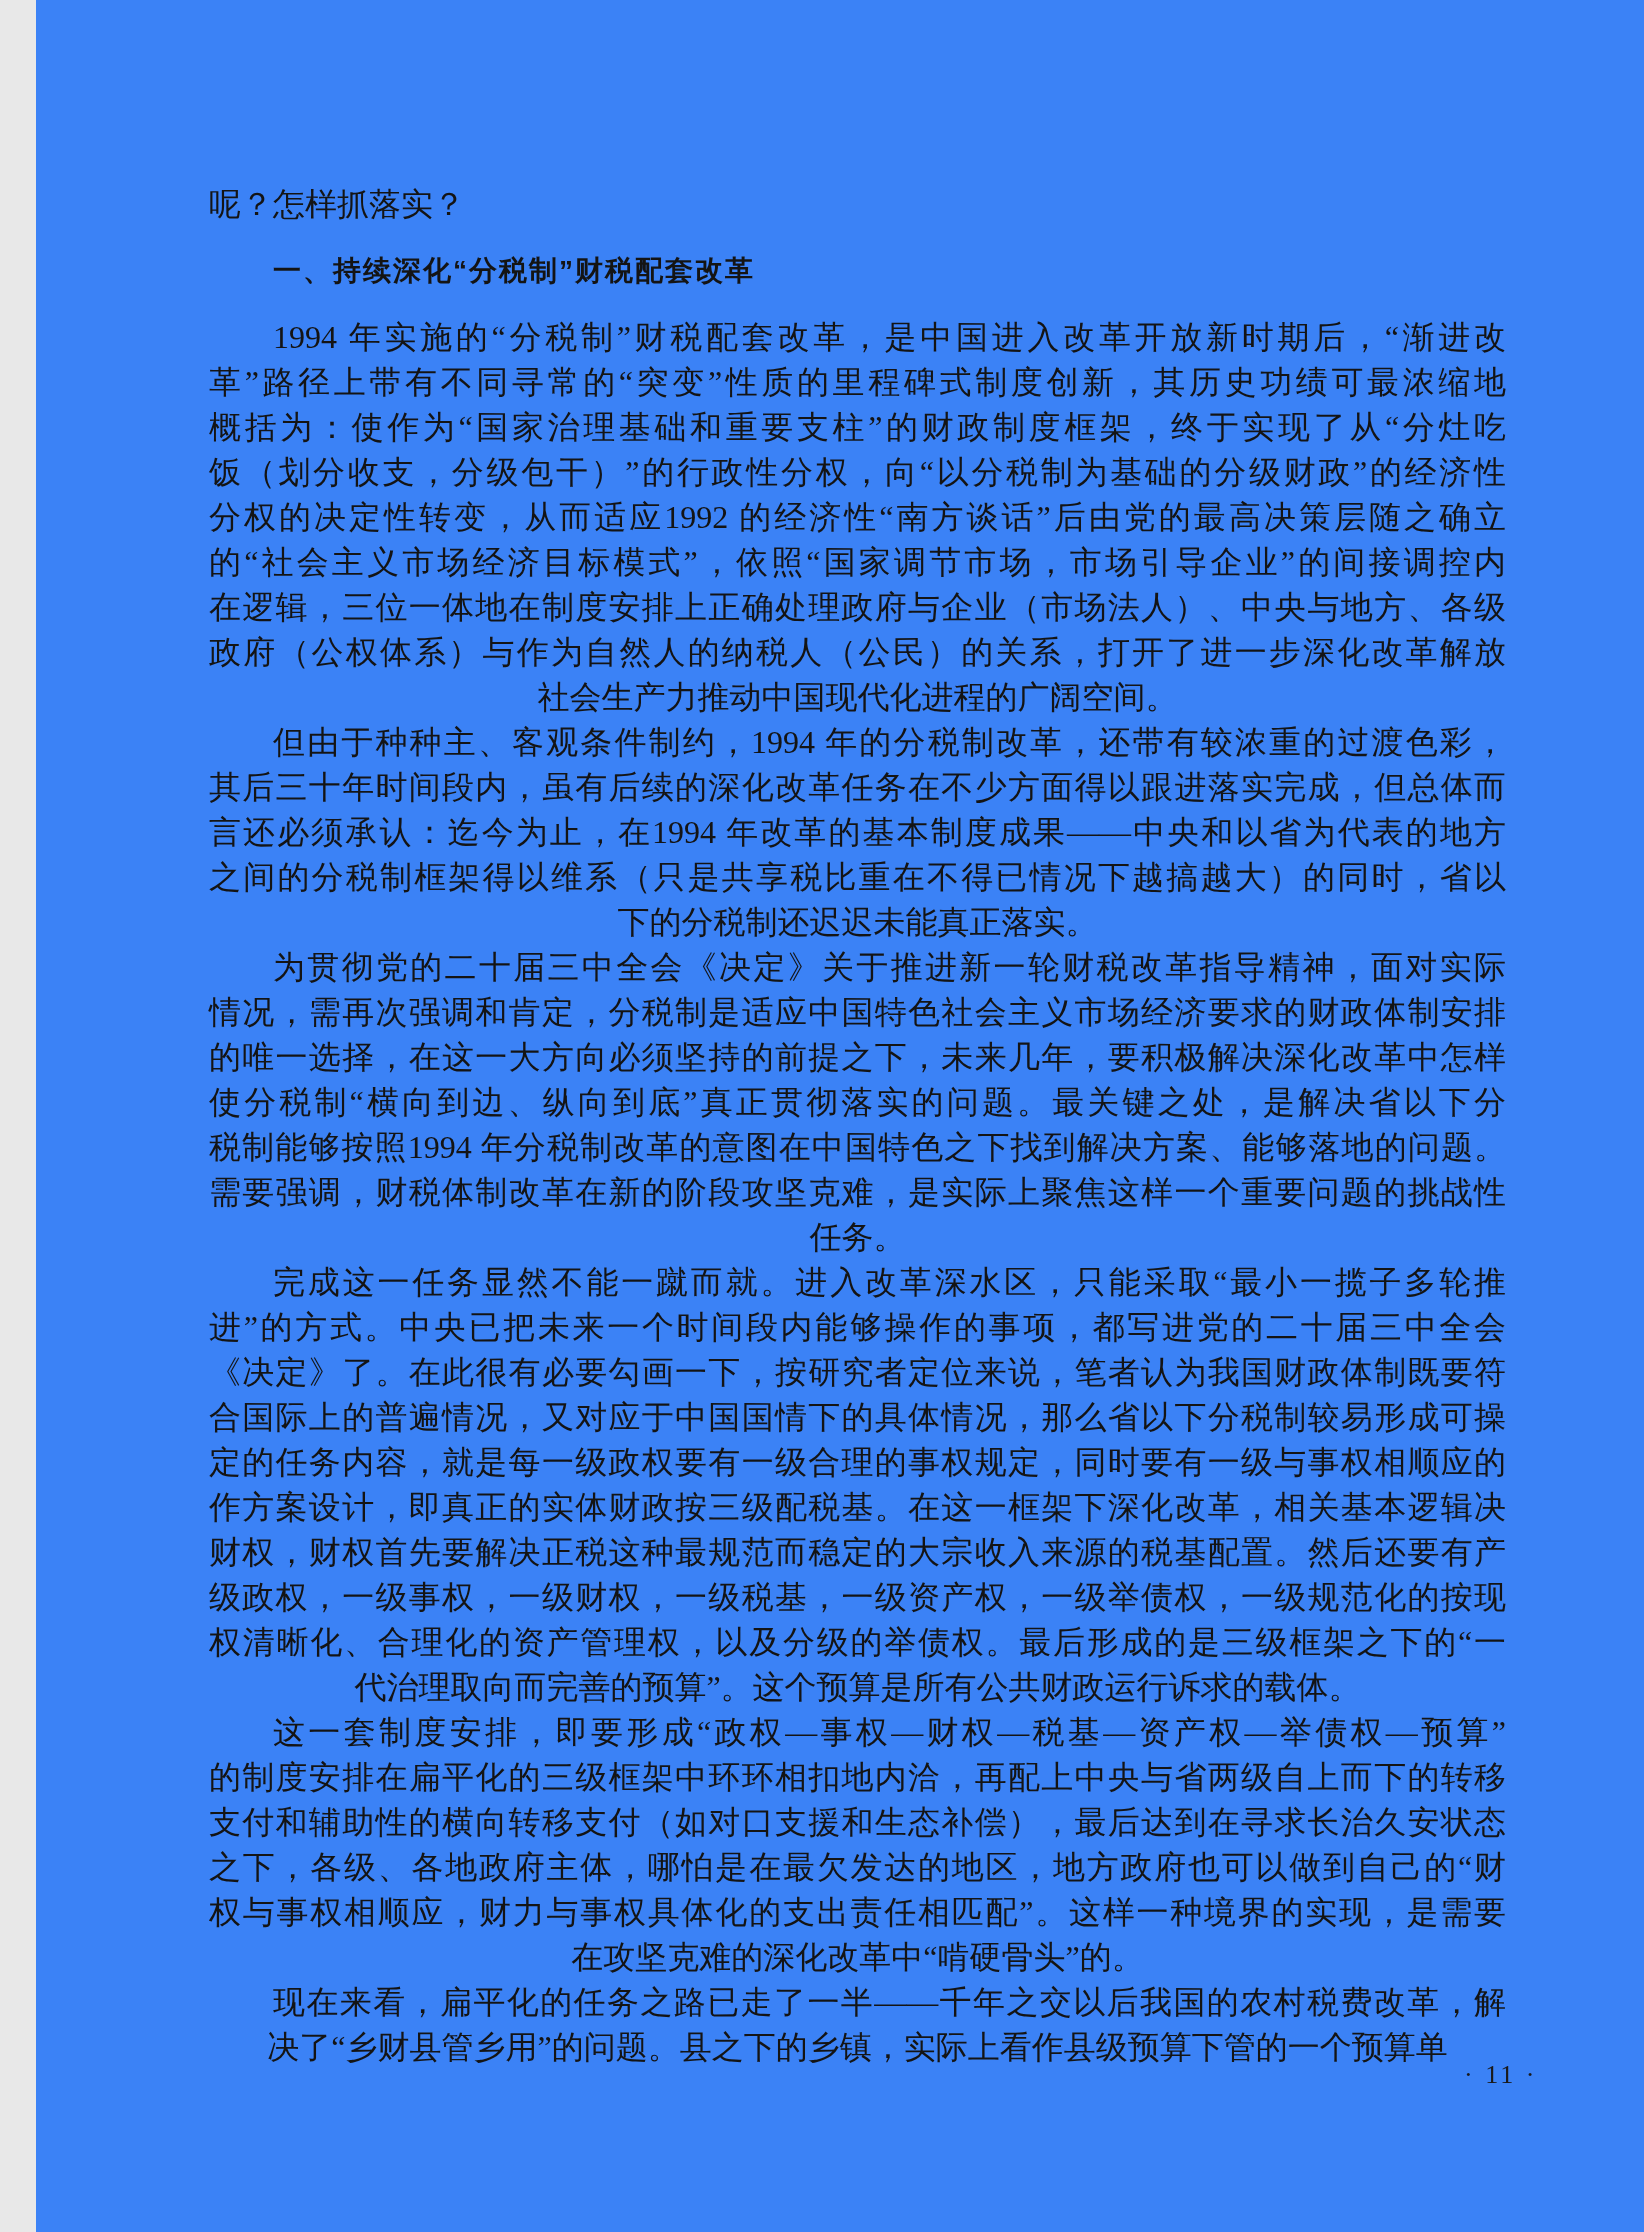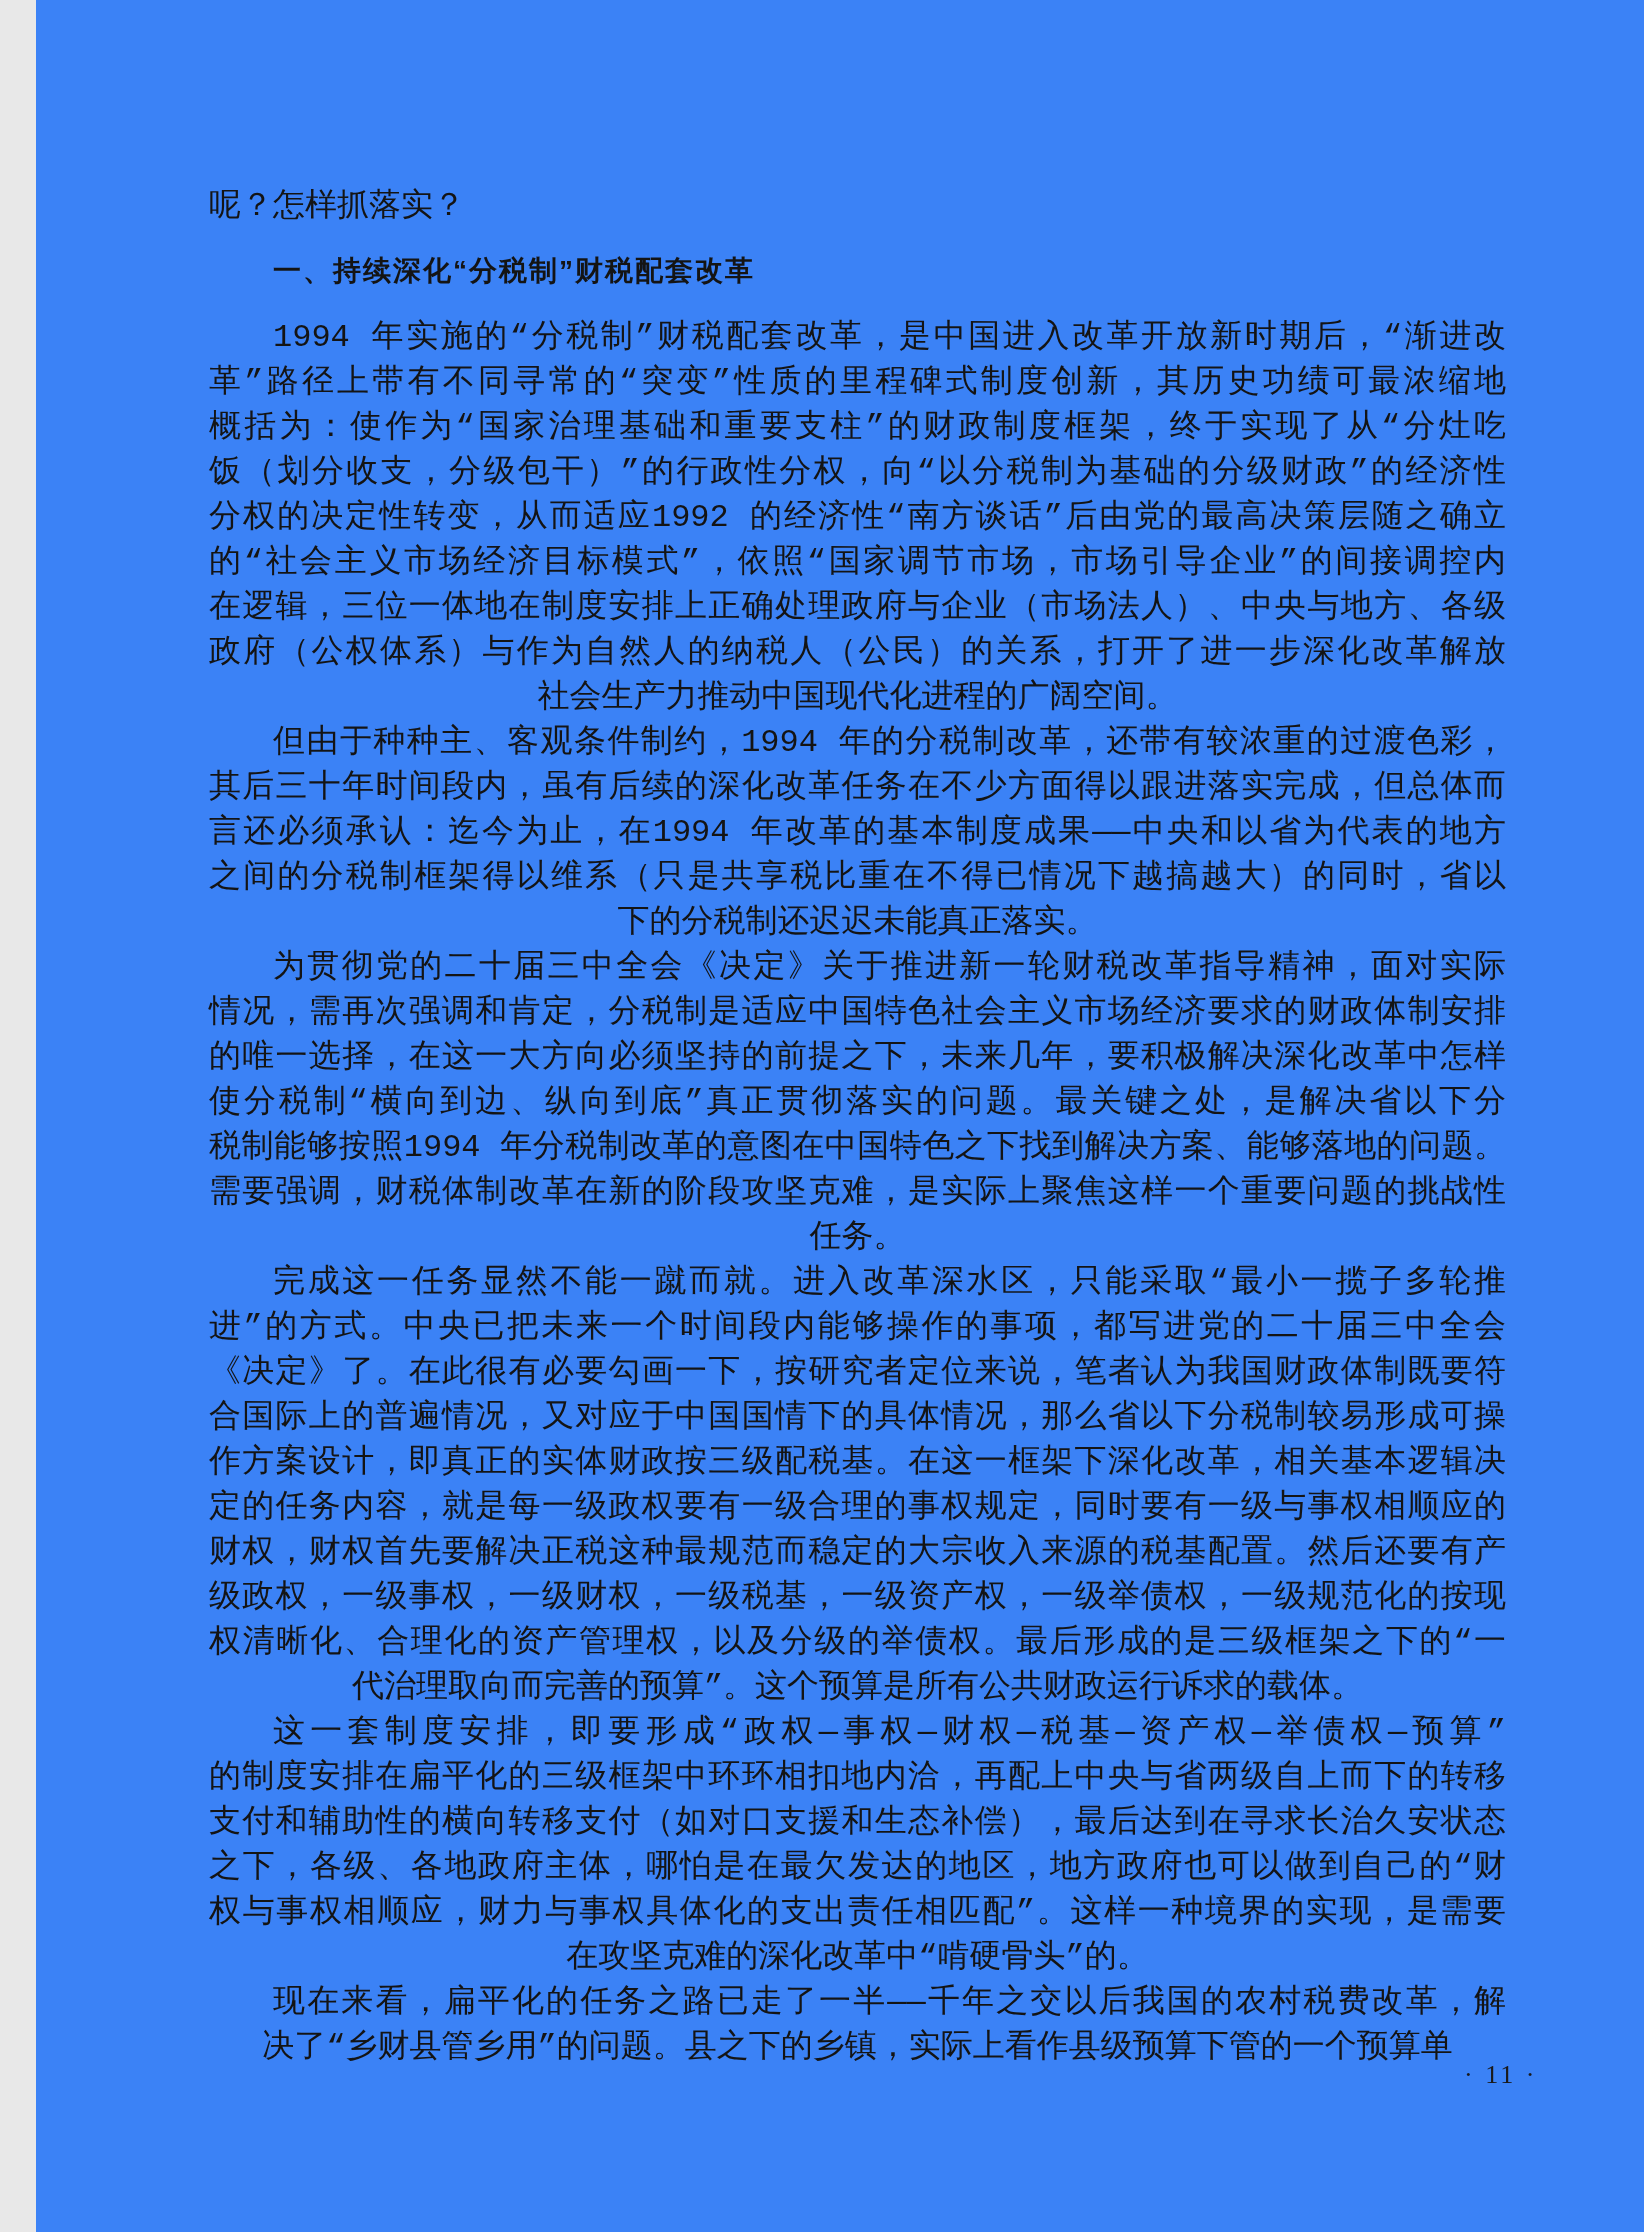--- a/index.html
+++ b/index.html
@@ -33,21 +33,20 @@
     letter-spacing: 2px;
     line-height: 45px;
   }
   .para { margin: 0; }
   .line {
     text-align: justify;
     text-align-last: justify;
     text-justify: inter-character;
     height: 45px;
     overflow: visible;
-    font-family: Liberation Mono, monospace;
   }
   .line.indent { text-indent: 64px; }
   .line.line-last {
     text-align: center;
     text-align-last: auto;
   }
   .page-number {
     position: absolute;
     left: 1428px;
     top: 2060px;
@@ -90,22 +89,22 @@
           <div class="line">使分税制“横向到边、纵向到底”真正贯彻落实的问题。最关键之处，是解决省以下分</div>
           <div class="line">税制能够按照1994 年分税制改革的意图在中国特色之下找到解决方案、能够落地的问题。</div>
           <div class="line">需要强调，财税体制改革在新的阶段攻坚克难，是实际上聚焦这样一个重要问题的挑战性</div>
           <div class="line line-last">任务。</div>
         </div>
         <div class="para">
           <div class="line indent">完成这一任务显然不能一蹴而就。进入改革深水区，只能采取“最小一揽子多轮推</div>
           <div class="line">进”的方式。中央已把未来一个时间段内能够操作的事项，都写进党的二十届三中全会</div>
           <div class="line">《决定》了。在此很有必要勾画一下，按研究者定位来说，笔者认为我国财政体制既要符</div>
           <div class="line">合国际上的普遍情况，又对应于中国国情下的具体情况，那么省以下分税制较易形成可操</div>
+          <div class="line">定的任务内容，就是每一级政权要有一级合理的事权规定，同时要有一级与事权相顺应的</div>
           <div class="line">作方案设计，即真正的实体财政按三级配税基。在这一框架下深化改革，相关基本逻辑决</div>
-          <div class="line">定的任务内容，就是每一级政权要有一级合理的事权规定，同时要有一级与事权相顺应的</div>
           <div class="line">财权，财权首先要解决正税这种最规范而稳定的大宗收入来源的税基配置。然后还要有产</div>
           <div class="line">级政权，一级事权，一级财权，一级税基，一级资产权，一级举债权，一级规范化的按现</div>
           <div class="line">权清晰化、合理化的资产管理权，以及分级的举债权。最后形成的是三级框架之下的“一</div>
           <div class="line line-last">代治理取向而完善的预算”。这个预算是所有公共财政运行诉求的载体。</div>
         </div>
         <div class="para">
           <div class="line indent">这一套制度安排，即要形成“政权—事权—财权—税基—资产权—举债权—预算”</div>
           <div class="line">的制度安排在扁平化的三级框架中环环相扣地内洽，再配上中央与省两级自上而下的转移</div>
           <div class="line">支付和辅助性的横向转移支付（如对口支援和生态补偿），最后达到在寻求长治久安状态</div>
           <div class="line">之下，各级、各地政府主体，哪怕是在最欠发达的地区，地方政府也可以做到自己的“财</div>

